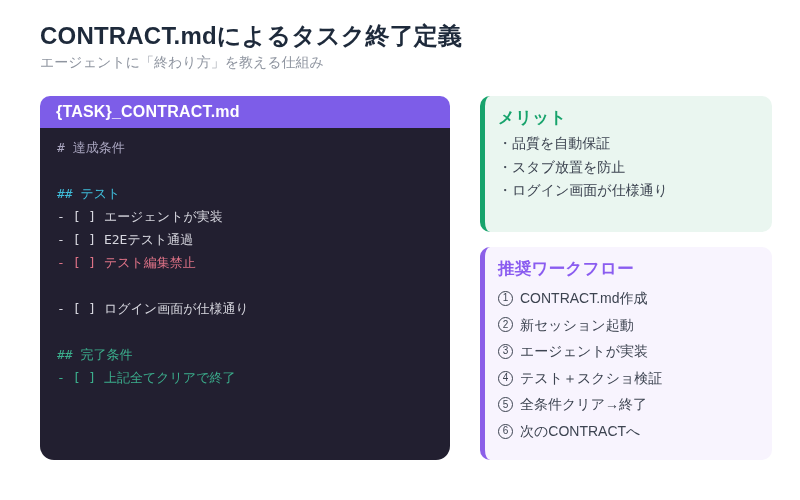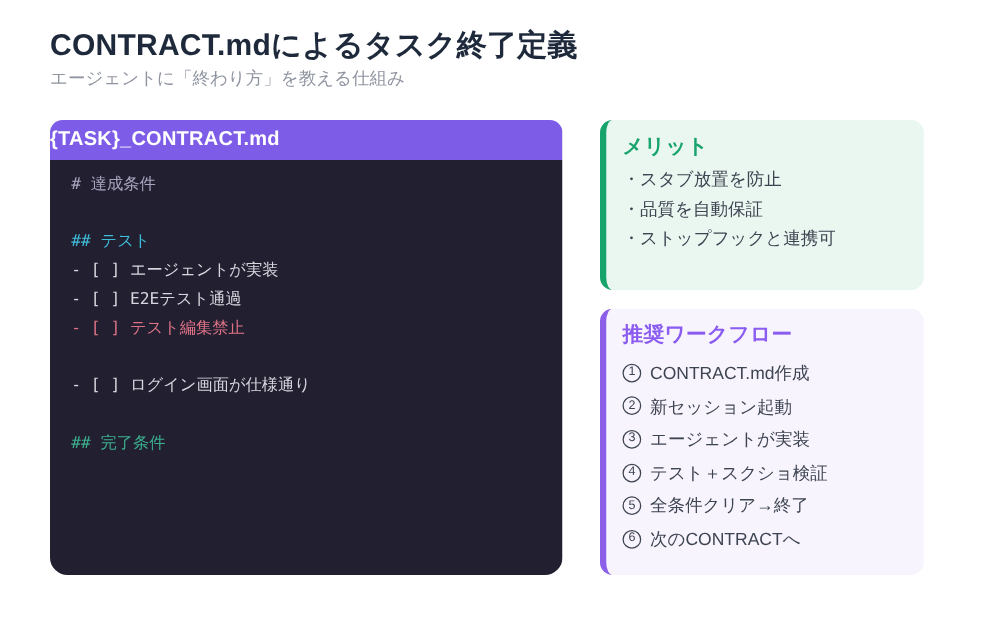--- a/index.html
+++ b/index.html
@@ -35,20 +35,21 @@
     overflow: hidden;
   }
   .editor-header {
     height: 32px;
     background: var(--accent-purple, #7D5DE8);
     color: #ffffff;
     font-size: 16px;
     font-weight: 700;
     display: flex;
     align-items: center;
+    padding-left: 16px;
     letter-spacing: 0.2px;
   }
   .editor-body {
     height: 332px;
     background: var(--editor-bg, #221F30);
     padding: 8px 12px 0 17px;
     font-family: "DejaVu Sans Mono", "Liberation Mono", monospace;
     font-size: 13px;
   }
   .code-line {
@@ -60,21 +61,21 @@
   .code-line.c-h1     { color: var(--code-h1, #A9A5BF); }
   .code-line.c-cyan   { color: var(--code-cyan, #3FBCD9); }
   .code-line.c-orange { color: var(--code-orange, #E0A23E); }
   .code-line.c-green  { color: var(--code-green, #3BAE8C); }
   .code-line.c-red    { color: var(--code-red, #DD7286); }
 
   
   .card {
     position: absolute;
     left: 480px;
-    width: 259px;
+    width: 292px;
     border-radius: 10px;
     padding: 10px 2px 0 13px;
   }
   .card-merits {
     top: 96px; height: 136px;
     background: var(--green-bg, #EAF6F0);
     border-left: 5px solid var(--green-accent, #17A36C);
   }
   .card-workflow {
     top: 247px; height: 213px;
@@ -130,29 +131,30 @@
       <div class="code-line c-h1"># 達成条件</div>
       <div class="code-line ">&nbsp;</div>
       <div class="code-line c-cyan">## テスト</div>
       <div class="code-line ">- [ ] エージェントが実装</div>
       <div class="code-line ">- [ ] E2Eテスト通過</div>
       <div class="code-line c-red">- [ ] テスト編集禁止</div>
       <div class="code-line ">&nbsp;</div>
       <div class="code-line ">- [ ] ログイン画面が仕様通り</div>
       <div class="code-line ">&nbsp;</div>
       <div class="code-line c-green">## 完了条件</div>
+      <div class="code-line c-green">- [ ] 上記全てクリアで終了</div>
     </div>
 </div>
 
 <div class="card card-merits">
   <div class="card-title">メリット</div>
   <ul class="card-list" id="merit-list">
+      <li>・品質を自動保証</li>
       <li>・スタブ放置を防止</li>
-      <li>・品質を自動保証</li>
-      <li>・ストップフックと連携可</li>
+      <li>・ログイン画面が仕様通り</li>
     </ul>
 </div>
 
 <div class="card card-workflow">
   <div class="card-title">推奨ワークフロー</div>
   <ol class="card-list" id="workflow-list">
       <li>
         <span class="step-num">1</span>
         <span>CONTRACT.md作成</span>
       </li>

